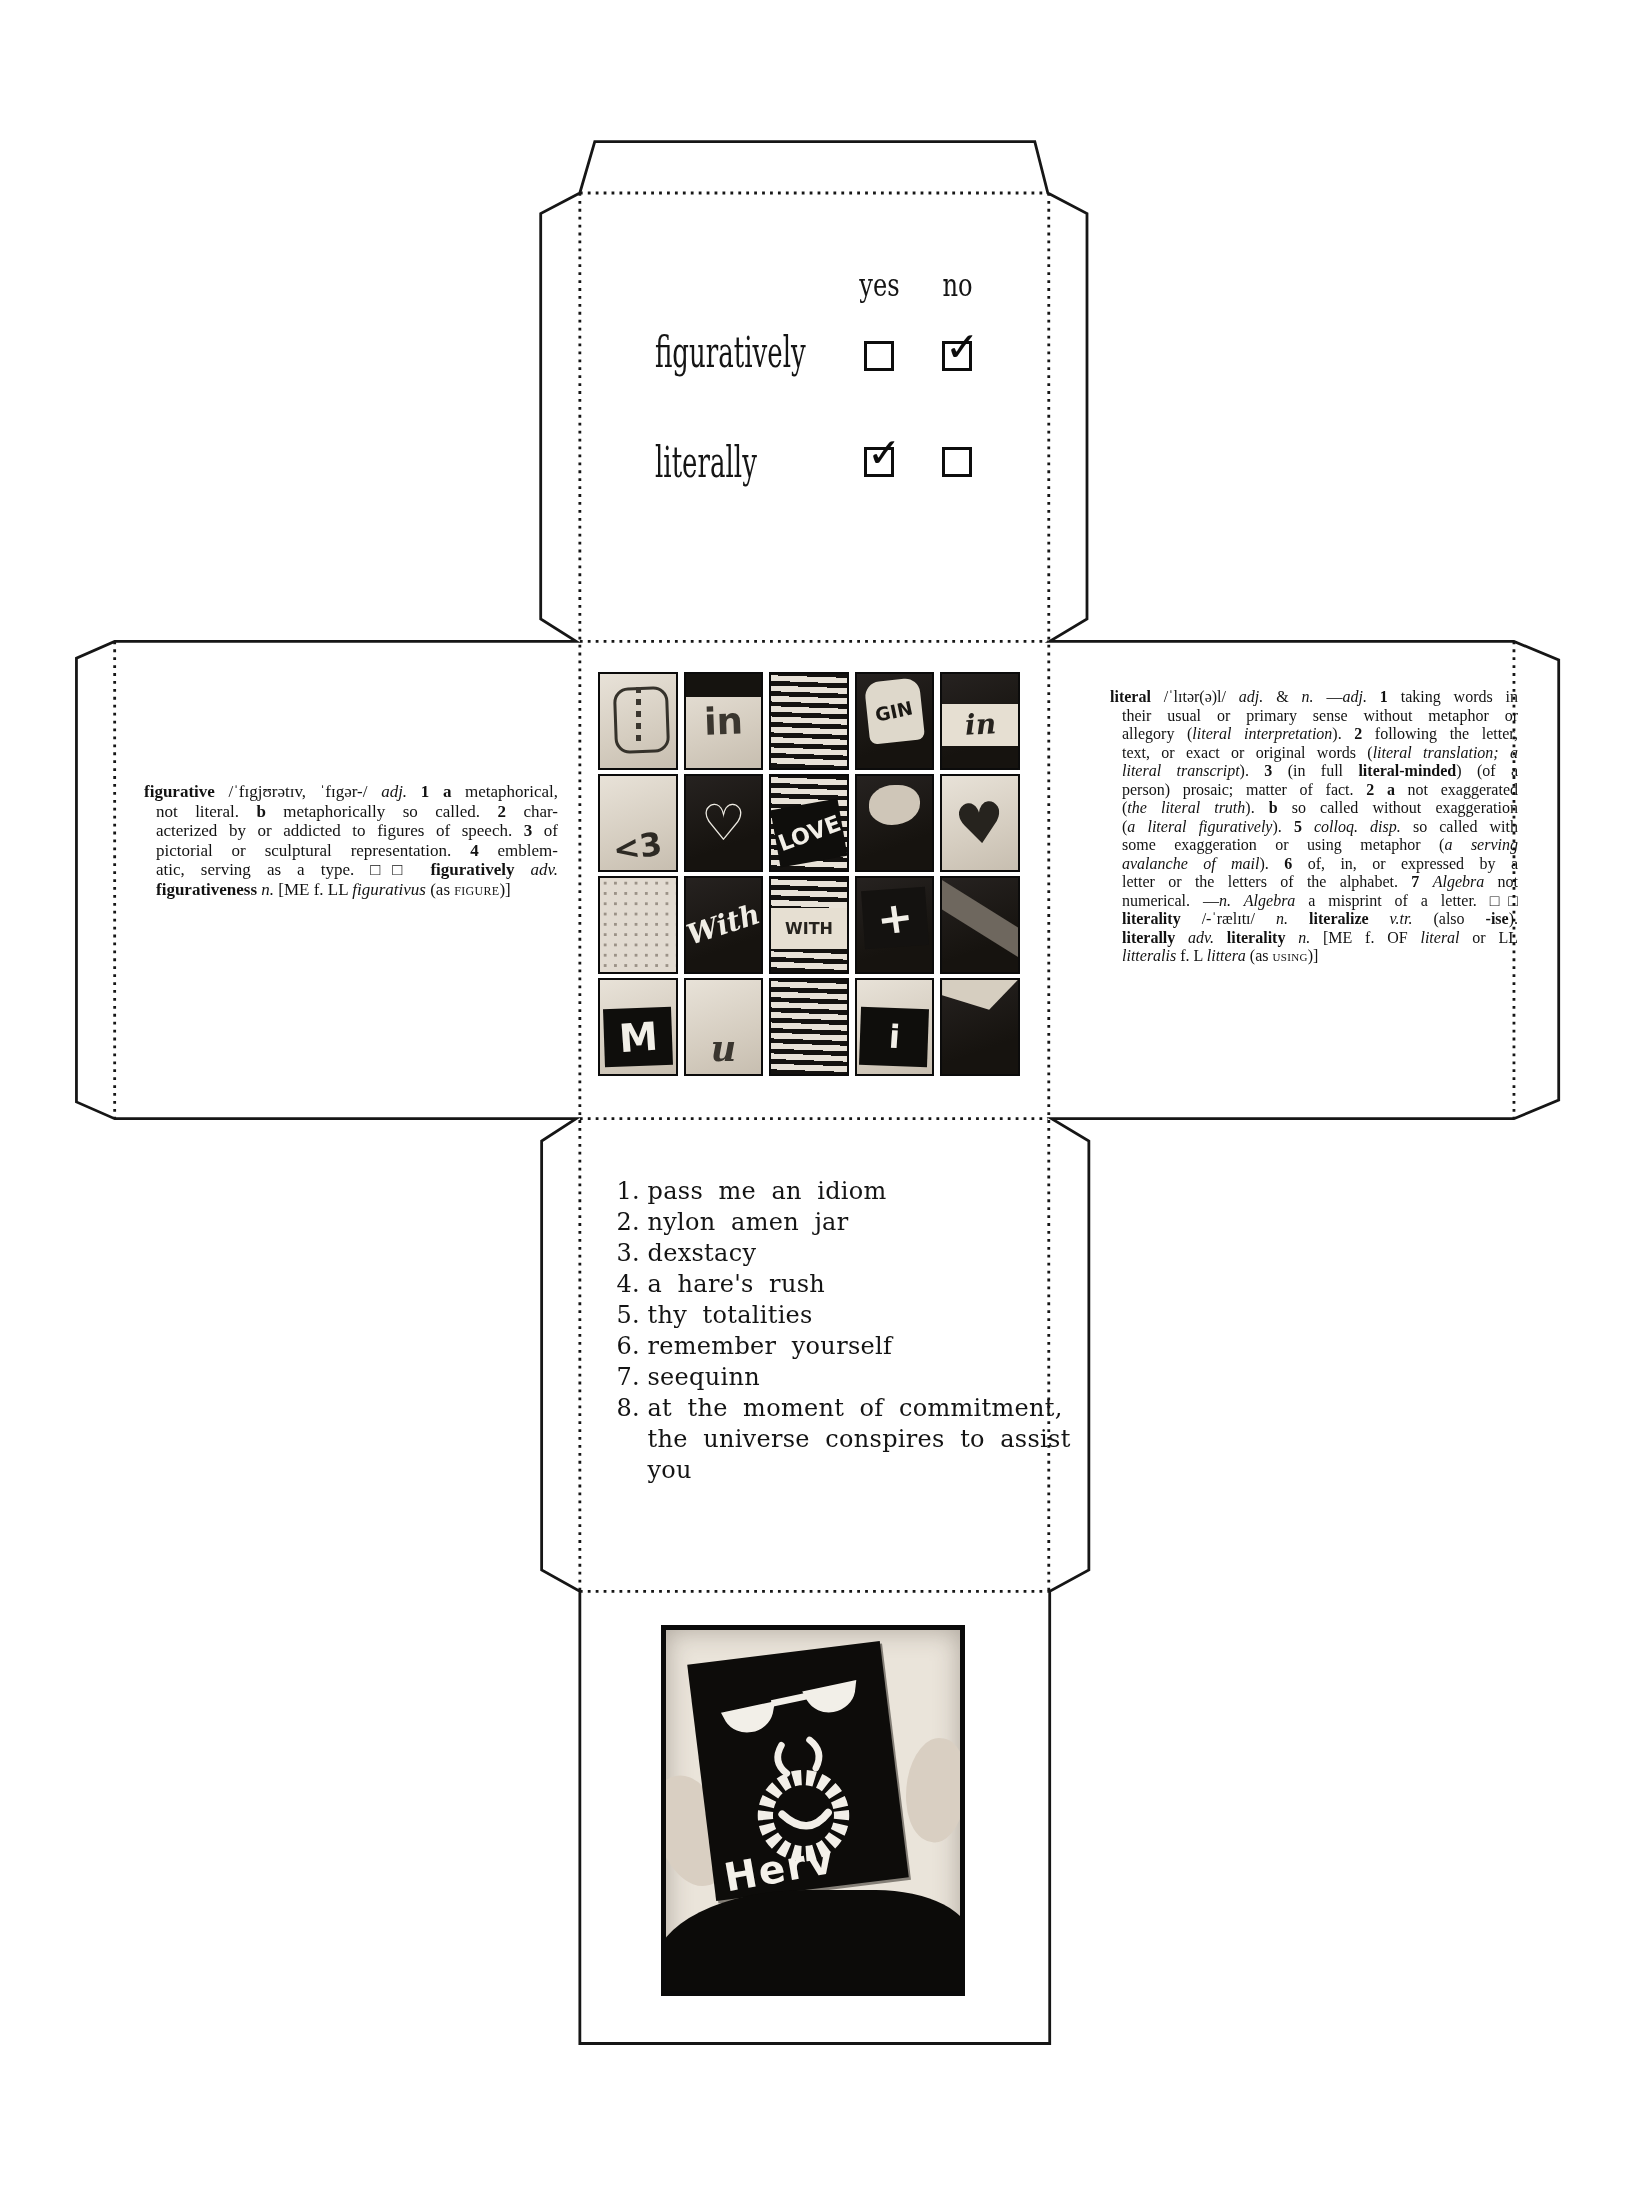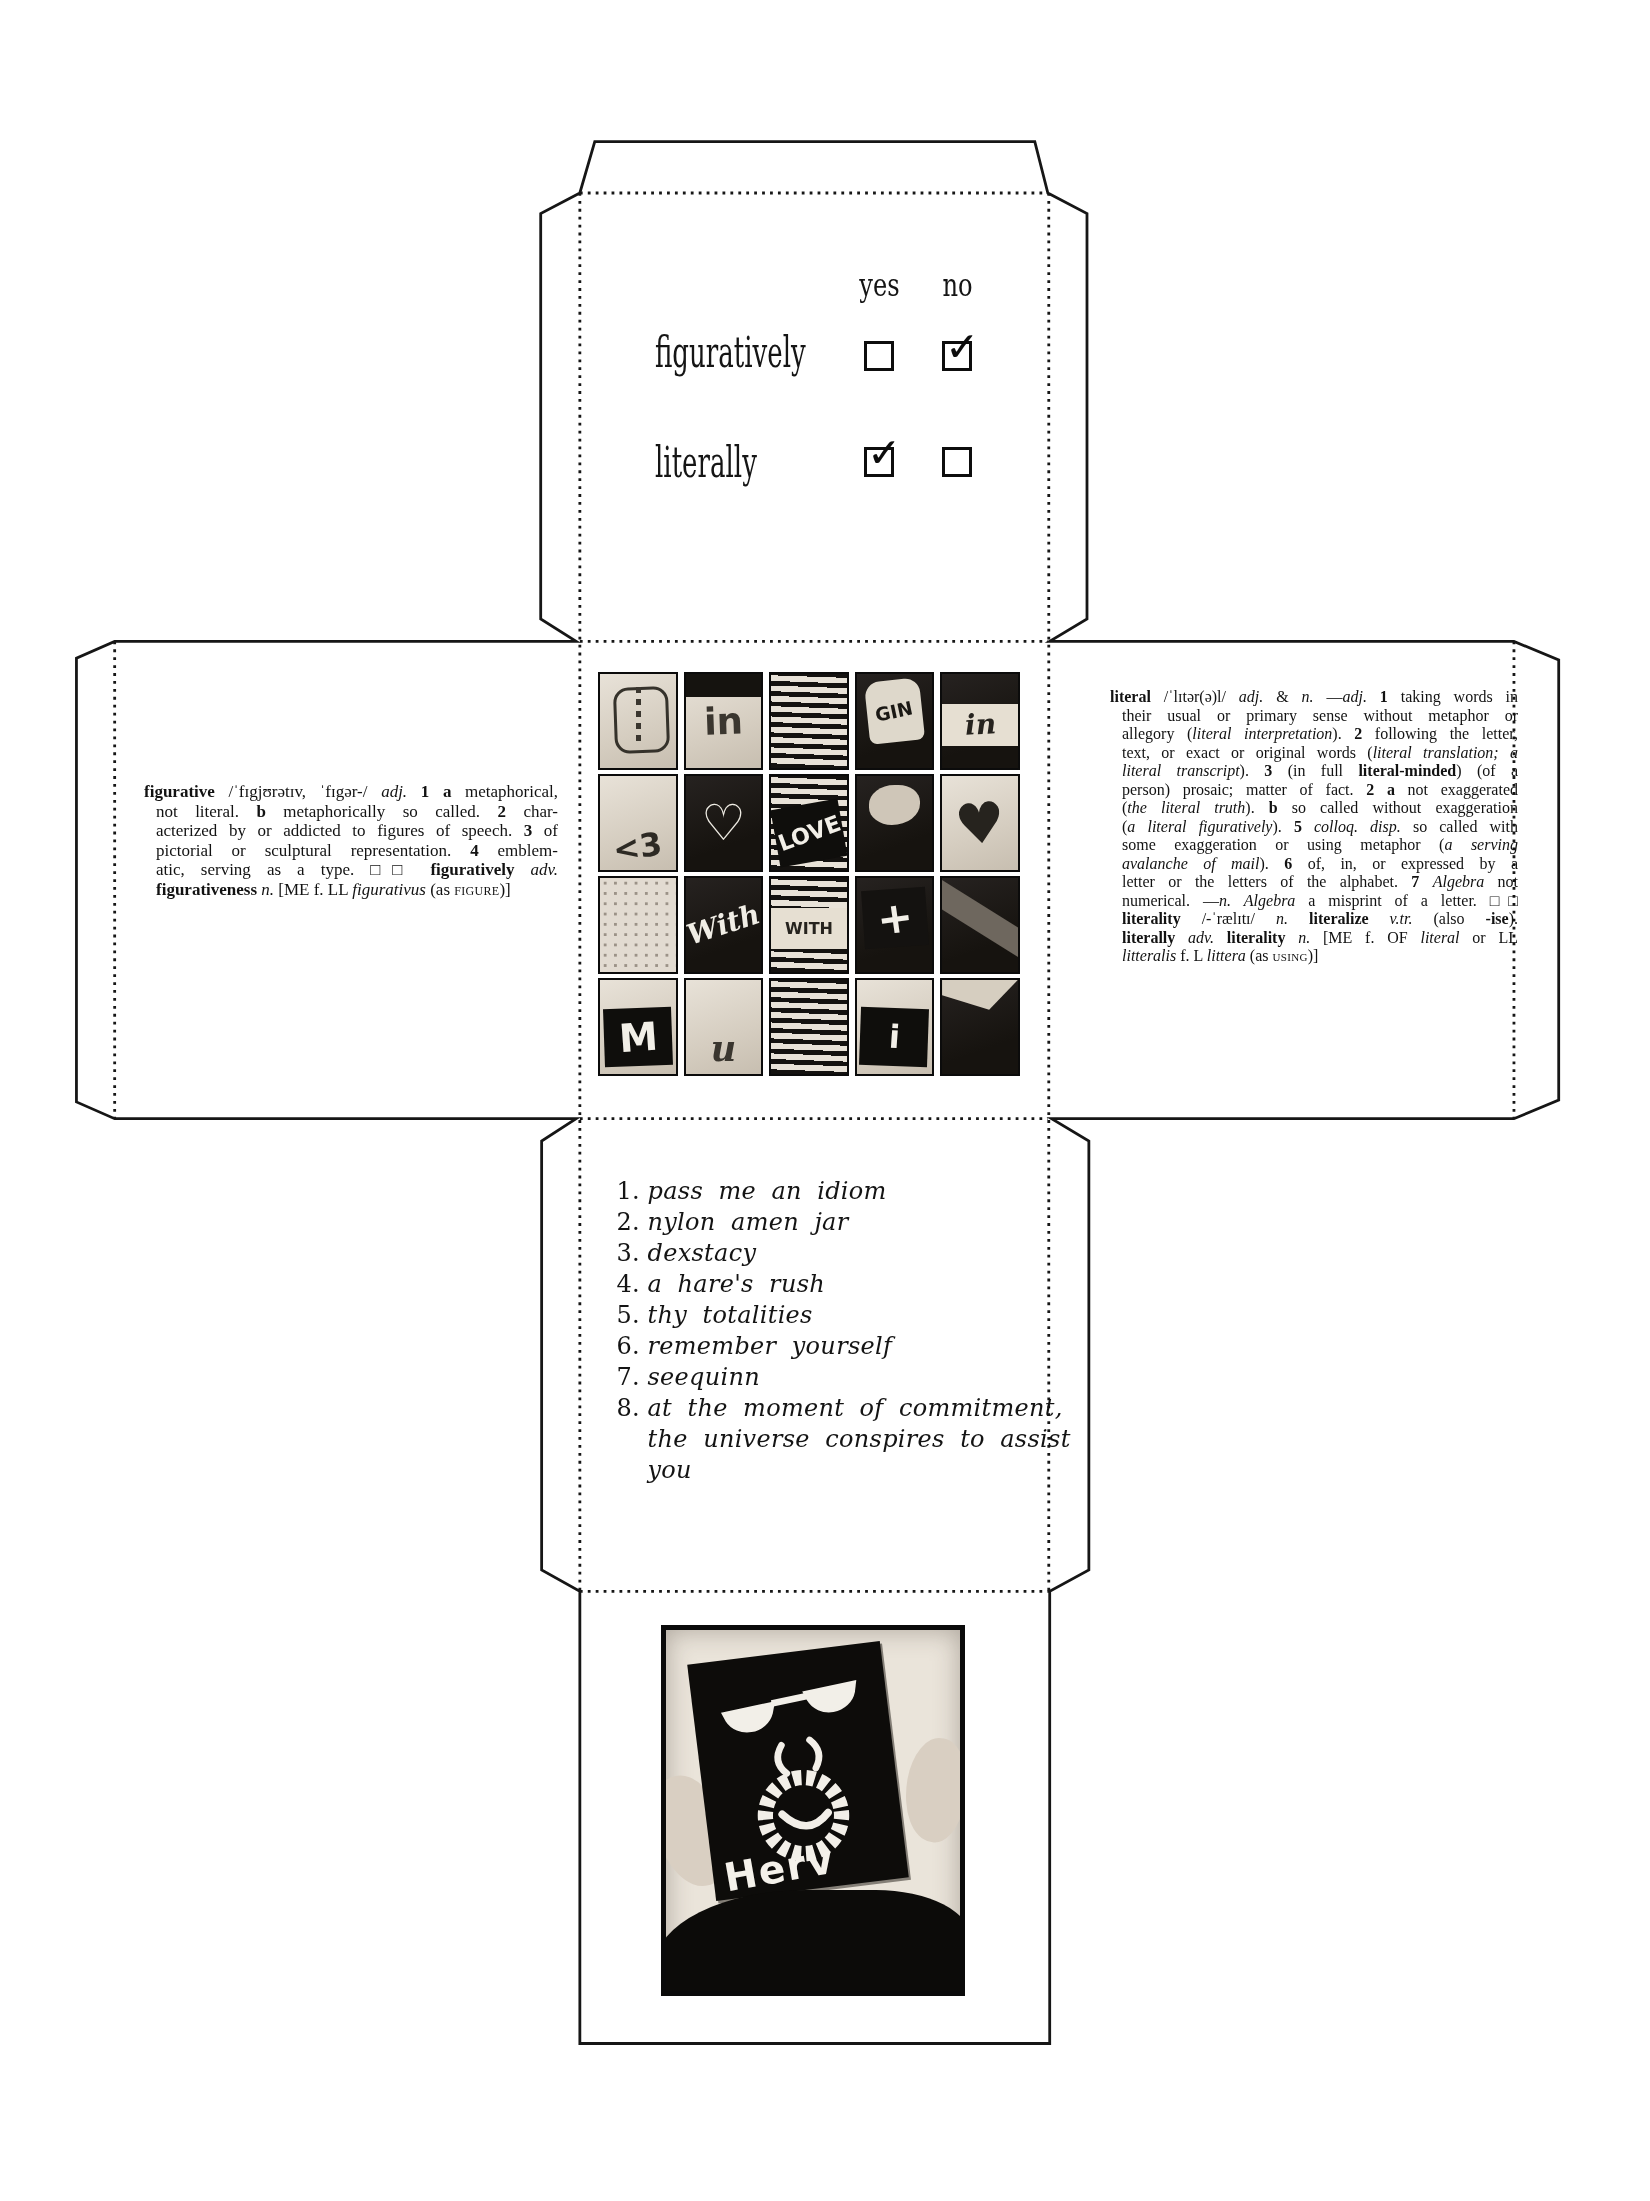--- a/index.html
+++ b/index.html
@@ -29,21 +29,21 @@
   .dline.ind{padding-left:12px;}
   .dline.last{text-align-last:left;}
   .dict b{font-weight:bold;} .dict i{font-style:italic;}
   .sc{font-variant:small-caps;letter-spacing:0.3px;}
 
   
   #tracklist{position:absolute;left:608px;top:1176px;font-size:24px;line-height:31px;
              color:#141414;letter-spacing:0.3px;word-spacing:7.5px;}
   .titem{display:flex;align-items:flex-start;}
   .tnum{width:32px;text-align:right;padding-right:7.5px;flex:none;word-spacing:0;}
-  .ttext{white-space:nowrap;font-style:italic;}
+  .ttext{white-space:nowrap;}
 
   
   #collage{position:absolute;left:598px;top:672px;width:422px;height:404px;display:grid;
            grid-template-columns:repeat(5,1fr);grid-template-rows:repeat(4,1fr);gap:3.7px 5.6px;}
   .cell{position:relative;border:2.8px solid #0b0b0b;overflow:hidden;background:#ddd6cc;}
   .s-light{background:linear-gradient(160deg,#e8e2d8 0%,#d5cdc0 60%,#c7beb0 100%);}
   .s-dark{background:linear-gradient(160deg,#262220 0%,#16130f 70%);}
   .s-stripes{background:repeating-linear-gradient(2deg,#141210 0 4.7px,#e8e2d8 4.7px 10.3px);}
   .s-lace{background-color:#e2dbd1;background-image:radial-gradient(#9b9287 1.4px,rgba(0,0,0,0) 1.5px);
           background-size:10.3px 10.3px;}

